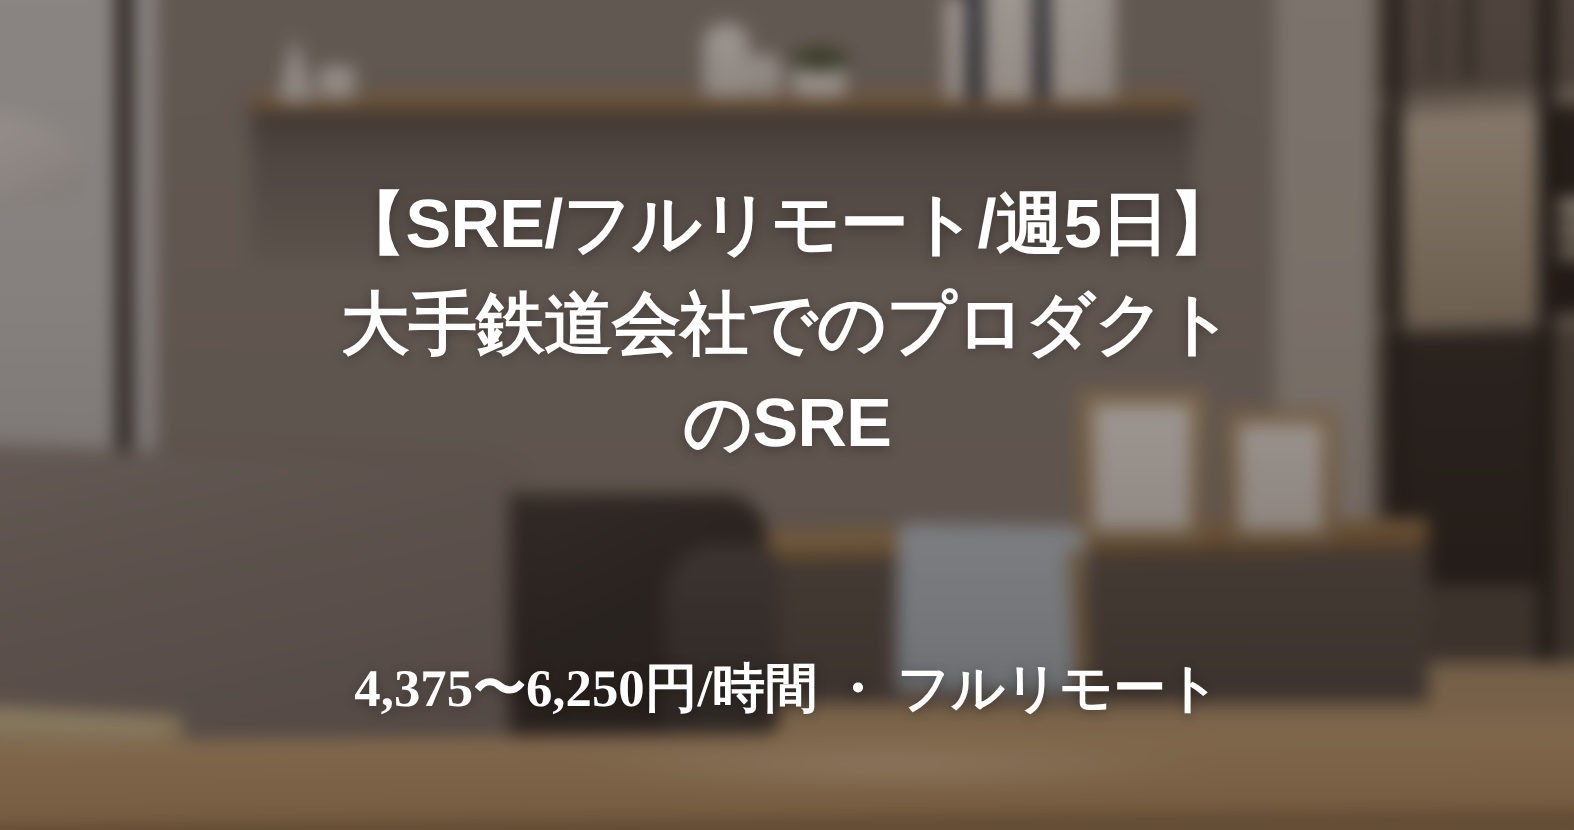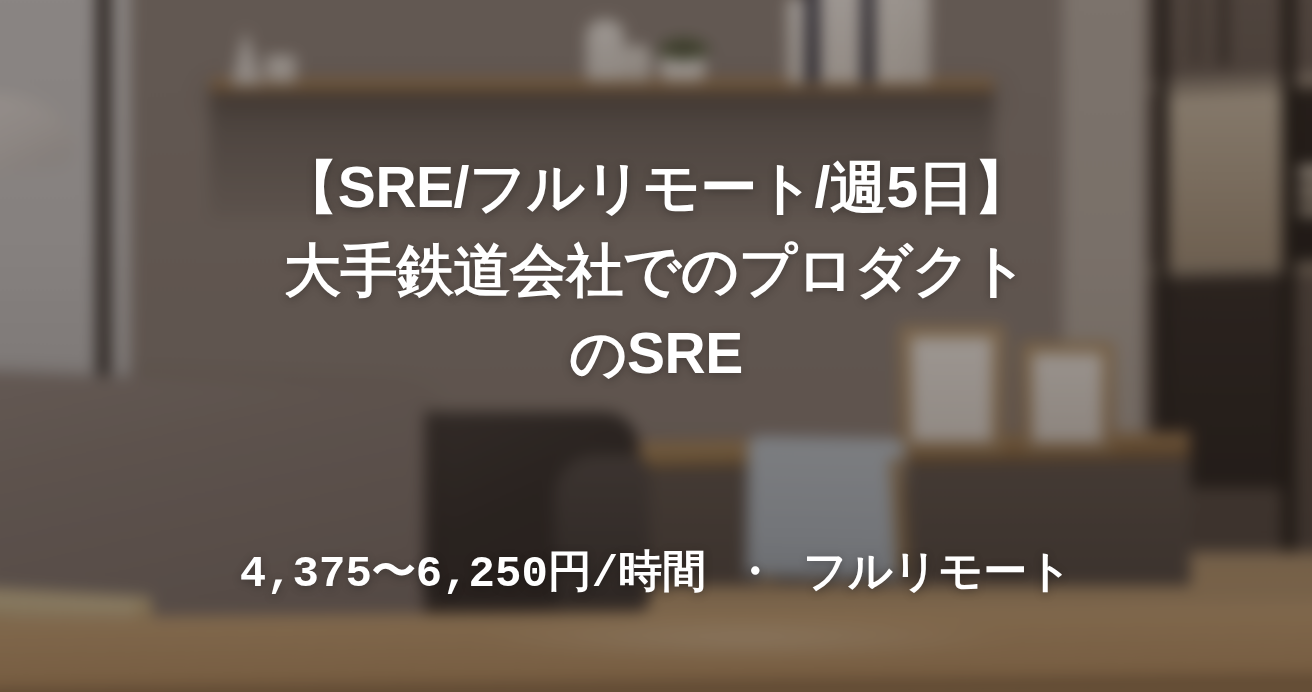--- a/index.html
+++ b/index.html
@@ -388,21 +388,21 @@
     transform: translateX(-50%);
     top: 548px;
     width: 1100px;
     margin: 0;
     text-align: center;
     color: #ffffff;
     font-weight: 700;
     font-size: 44px;
     line-height: 1.2;
     letter-spacing: 0px;
-    font-family: Liberation Mono, monospace;
+    font-family: Liberation Serif, serif;
     text-shadow: 0 2px 10px rgba(0,0,0,0.30);
     white-space: nowrap;
   }
 </style>
 </head>
 <body>
 
 <div class="hero">
 
   <div class="photo">

